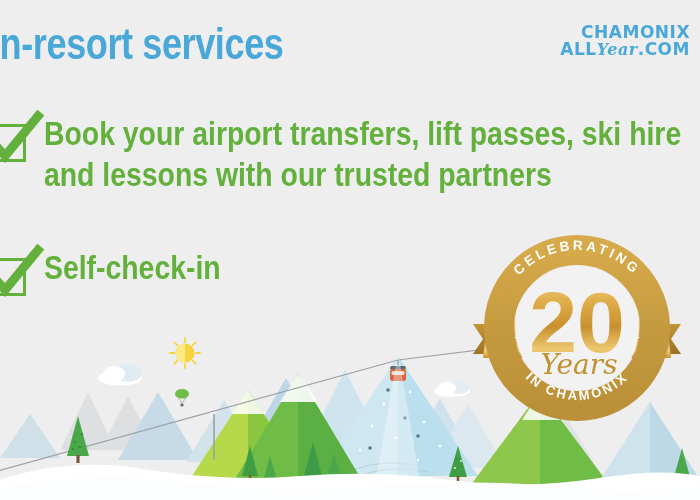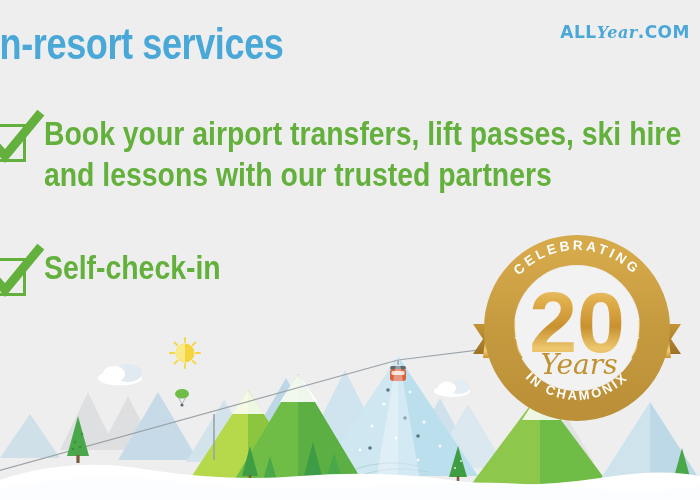--- a/index.html
+++ b/index.html
@@ -134,20 +134,21 @@
   #scene svg { display: block; }
 </style>
 </head>
 <body>
 
 <div id="banner">
 
   <div id="page-title">In-resort services</div>
 
   <div id="logo">
+    <span class="logo-line1">CHAMONIX</span>
     <span class="logo-line2">
       <span>ALL</span><span class="logo-script">Year</span><span>.COM</span>
     </span>
   </div>
 
   <div class="bullet-row" id="bullet-1">
     <div class="checkbox-icon">
       <div class="box"></div>
       <svg width="58" height="56" viewBox="0 0 58 56" aria-hidden="true">
         <path d="M5 28 L19 44 L52 4" fill="none" stroke="#63b03c" stroke-width="9" stroke-linecap="square" stroke-linejoin="miter"></path>

